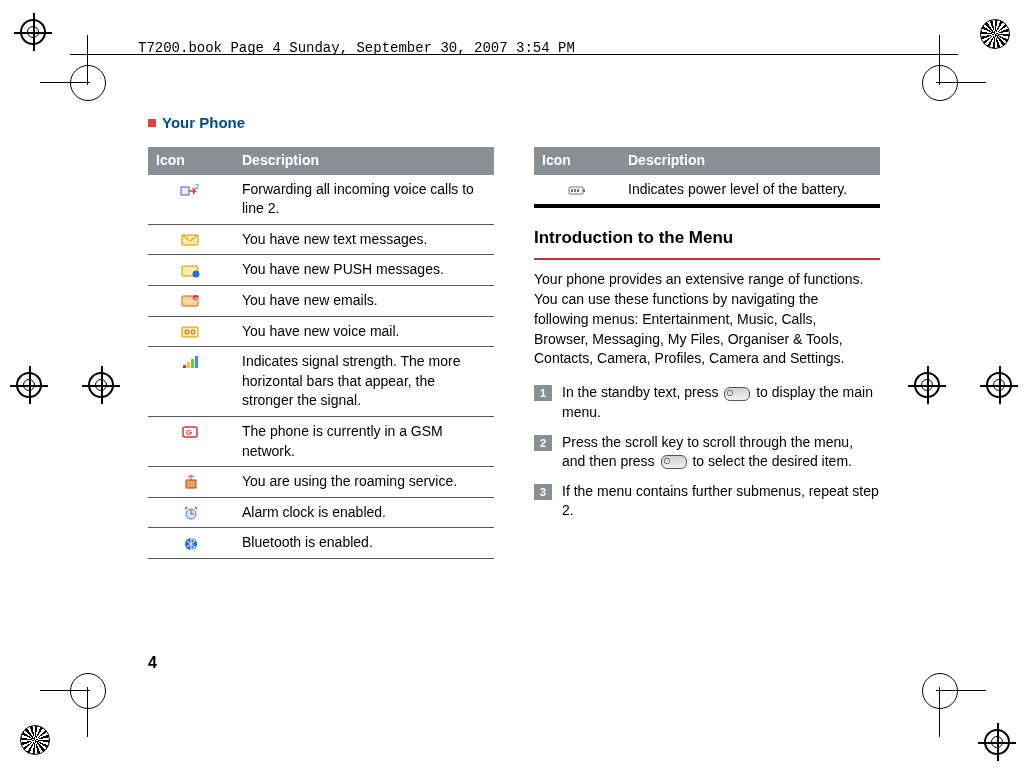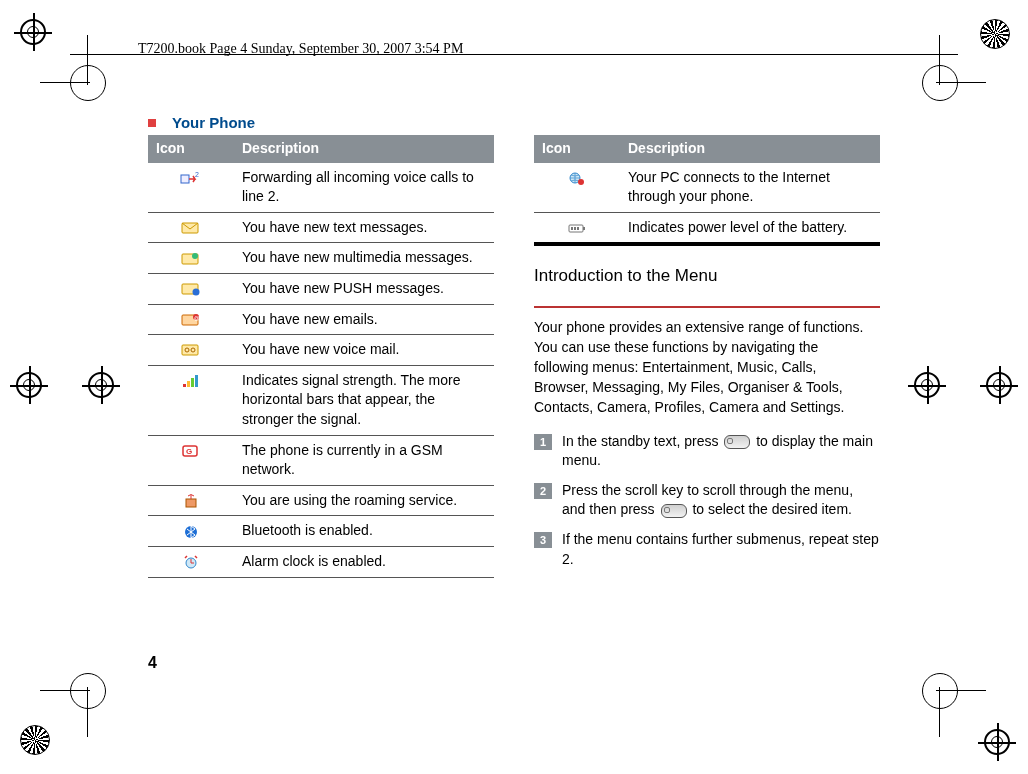--- a/index.html
+++ b/index.html
@@ -7,36 +7,36 @@
   .crop-corner{position:absolute}
   .crop-corner .arc{width:34px;height:34px;border:1px solid #000;border-radius:50%}
   .crop-corner .h{position:absolute;width:50px;height:0;border-top:1px solid #000}
   .crop-corner .v{position:absolute;width:0;height:50px;border-left:1px solid #000}
   .reg-mark{position:absolute;width:28px;height:28px;border-radius:50%;background:repeating-conic-gradient(#000 0 11.25deg,#fff 11.25deg 22.5deg);border:1px solid #000}
   .reg-target{position:absolute;width:26px;height:26px}
   .reg-target .o{position:absolute;inset:0;border:2px solid #000;border-radius:50%}
   .reg-target .i{position:absolute;inset:7px;border:1px solid #000;border-radius:50%}
   .reg-target .h{position:absolute;top:50%;left:-6px;right:-6px;border-top:2px solid #000}
   .reg-target .v{position:absolute;left:50%;top:-6px;bottom:-6px;border-left:2px solid #000}
-  .header-bar{position:absolute;top:39px;left:138px;font-family:Liberation Serif, serif;font-size:14px}
+  .header-bar{position:absolute;top:39px;left:138px;font-family:Liberation Mono, monospace;font-size:14px}
   .header-line{position:absolute;top:54px;left:70px;right:70px;border-top:1px solid #000}
   .content{position:absolute;top:112px;left:148px;right:148px;bottom:90px;display:flex;flex-direction:column}
-  .section-title-row{display:flex;align-items:center;gap:16px;margin-bottom:2px}
+  .section-title-row{display:flex;align-items:center;gap:6px;margin-bottom:14px}
   .red-square{width:8px;height:8px;background:#e04040}
   .section-title{color:#004b8d;font-weight:bold;font-size:15px}
   .cols{display:flex;gap:40px;flex:1}
   .col{flex:1;min-width:0}
   .tbl{width:100%;border-collapse:collapse;font-size:14px}
   .tbl thead th{background:#888f95;color:#fff;font-weight:bold;text-align:left;padding:4px 8px}
   .tbl thead th:first-child{width:70px}
   .tbl tbody td{border-bottom:1px solid #555;padding:5px 8px;vertical-align:top}
   .tbl tbody tr:last-child td.bottom-strong{border-bottom:4px solid #000000}
   .icon-cell{text-align:center;width:70px}
   .mini-icon{display:inline-block;width:22px;height:16px;vertical-align:middle}
-  .h2{font-weight:normal;font-size:17px;margin-top:18px;margin-bottom:18px}
+  .h2{font-weight:bold;font-size:17px;margin-top:18px;margin-bottom:8px}
   .hr-red{height:0;border:none;border-top:2px solid #b33}
   .para{margin:10px 16px 14px 0;font-size:14px;line-height:1.42}
   .step{display:flex;gap:10px;margin:10px 0}
   .step-num{flex:0 0 18px;height:16px;background:#888f95;color:#fff;font-size:11px;font-weight:bold;text-align:center;line-height:16px;margin-top:2px}
   .step-text{flex:1;font-size:14px}
   .key-icon{display:inline-block;width:24px;height:12px;border:1.5px solid #555;border-radius:6px;background:linear-gradient(#d0d0d0,#f2f2f2);vertical-align:middle;margin:0 2px;position:relative}
   .key-icon::after{content:"";position:absolute;left:2px;top:2px;width:4px;height:4px;border:1px solid #777;border-radius:2px}
   .page-num{position:absolute;left:148px;bottom:100px;font-weight:bold;font-size:16px}
 </style>
 </head>
@@ -134,27 +134,20 @@
             <tr>
                 <td class="icon-cell"><span class="mini-icon"><svg viewBox="0 0 22 16">
                       <rect x="2" y="3" width="16" height="10" rx="1" fill="#ffe9a8" stroke="#c90"></rect>
                       <path d="M2 3 L10 9 L18 3" stroke="#c90" fill="none"></path>
                     </svg></span></td>
                 <td>You have new text messages.</td>
               </tr>
             <tr>
                 <td class="icon-cell"><span class="mini-icon"><svg viewBox="0 0 22 16">
                       <rect x="2" y="3" width="16" height="10" rx="1" fill="#ffe9a8" stroke="#c90"></rect>
-                      <circle cx="15" cy="5" r="3" fill="#3b7"></circle>
-                    </svg></span></td>
-                <td>You have new multimedia messages.</td>
-              </tr>
-            <tr>
-                <td class="icon-cell"><span class="mini-icon"><svg viewBox="0 0 22 16">
-                      <rect x="2" y="3" width="16" height="10" rx="1" fill="#ffe9a8" stroke="#c90"></rect>
                       <circle cx="16" cy="11" r="3.5" fill="#2a6ed6"></circle>
                     </svg></span></td>
                 <td>You have new PUSH messages.</td>
               </tr>
             <tr>
                 <td class="icon-cell"><span class="mini-icon"><svg viewBox="0 0 22 16">
                       <rect x="2" y="3" width="16" height="10" rx="1" fill="#ffd6a0" stroke="#c60"></rect>
                       <circle cx="16" cy="5" r="3" fill="#d33"></circle>
                       <text x="14" y="7.5" font-size="5.5" fill="#fff">@</text>
                     </svg></span></td>
@@ -186,54 +179,46 @@
               </tr>
             <tr>
                 <td class="icon-cell"><span class="mini-icon"><svg viewBox="0 0 22 16">
                       <rect x="6" y="6" width="10" height="8" fill="#e96" stroke="#a50"></rect>
                       <path d="M11 6 L11 2 M8 3 Q11 0 14 3" stroke="#d33" fill="none"></path>
                     </svg></span></td>
                 <td>You are using the roaming service.</td>
               </tr>
             <tr>
                 <td class="icon-cell"><span class="mini-icon"><svg viewBox="0 0 22 16">
-                      <circle cx="11" cy="8" r="6" fill="#1e6fd6"></circle>
-                      <path d="M11 2 L11 14 L15 11 L7 5 M11 2 L15 5 L7 11" stroke="#fff" fill="none" stroke-width="1"></path>
-                    </svg></span></td>
-                <td>Bluetooth is enabled.</td>
-              </tr>
-            <tr>
-                <td class="icon-cell"><span class="mini-icon"><svg viewBox="0 0 22 16">
                       <circle cx="11" cy="9" r="5" fill="#cfe8f7" stroke="#38c"></circle>
                       <path d="M11 9 L11 5 M11 9 L14 9" stroke="#d33"></path>
                       <path d="M5 4 L7 2 M17 4 L15 2" stroke="#d33" stroke-width="1.5"></path>
                     </svg></span></td>
                 <td>Alarm clock is enabled.</td>
+              </tr>
+            <tr>
+                <td class="icon-cell"><span class="mini-icon"><svg viewBox="0 0 22 16">
+                      <circle cx="11" cy="8" r="6" fill="#1e6fd6"></circle>
+                      <path d="M11 2 L11 14 L15 11 L7 5 M11 2 L15 5 L7 11" stroke="#fff" fill="none" stroke-width="1"></path>
+                    </svg></span></td>
+                <td>Bluetooth is enabled.</td>
               </tr>
           </tbody>
         </table>
       </div>
 
       <div class="col">
         <table class="tbl">
           <thead>
             <tr>
               <th>Icon</th>
               <th>Description</th>
             </tr>
           </thead>
           <tbody>
-            <tr>
-                <td class="icon-cell"><span class="mini-icon"><svg viewBox="0 0 22 16">
-                      <circle cx="9" cy="8" r="5" fill="#cde7f5" stroke="#38c"></circle>
-                      <path d="M4 8 H14 M9 3 V13 M5 5 Q9 7 13 5 M5 11 Q9 9 13 11" stroke="#38c" fill="none" stroke-width="0.7"></path>
-                      <circle cx="15" cy="12" r="3" fill="#d33"></circle>
-                    </svg></span></td>
-                <td>Your PC connects to the Internet through your phone.</td>
-              </tr>
             <tr>
                 <td class="icon-cell bottom-strong"><span class="mini-icon"><svg viewBox="0 0 22 16">
                       <rect x="3" y="5" width="14" height="7" rx="1" fill="#fff" stroke="#777"></rect>
                       <rect x="17" y="7" width="2" height="3" fill="#777"></rect>
                       <rect x="5" y="7" width="2" height="3" fill="#777"></rect>
                       <rect x="8" y="7" width="2" height="3" fill="#777"></rect>
                       <rect x="11" y="7" width="2" height="3" fill="#777"></rect>
                     </svg></span></td>
                 <td class="bottom-strong">Indicates power level of the battery.</td>
               </tr>

